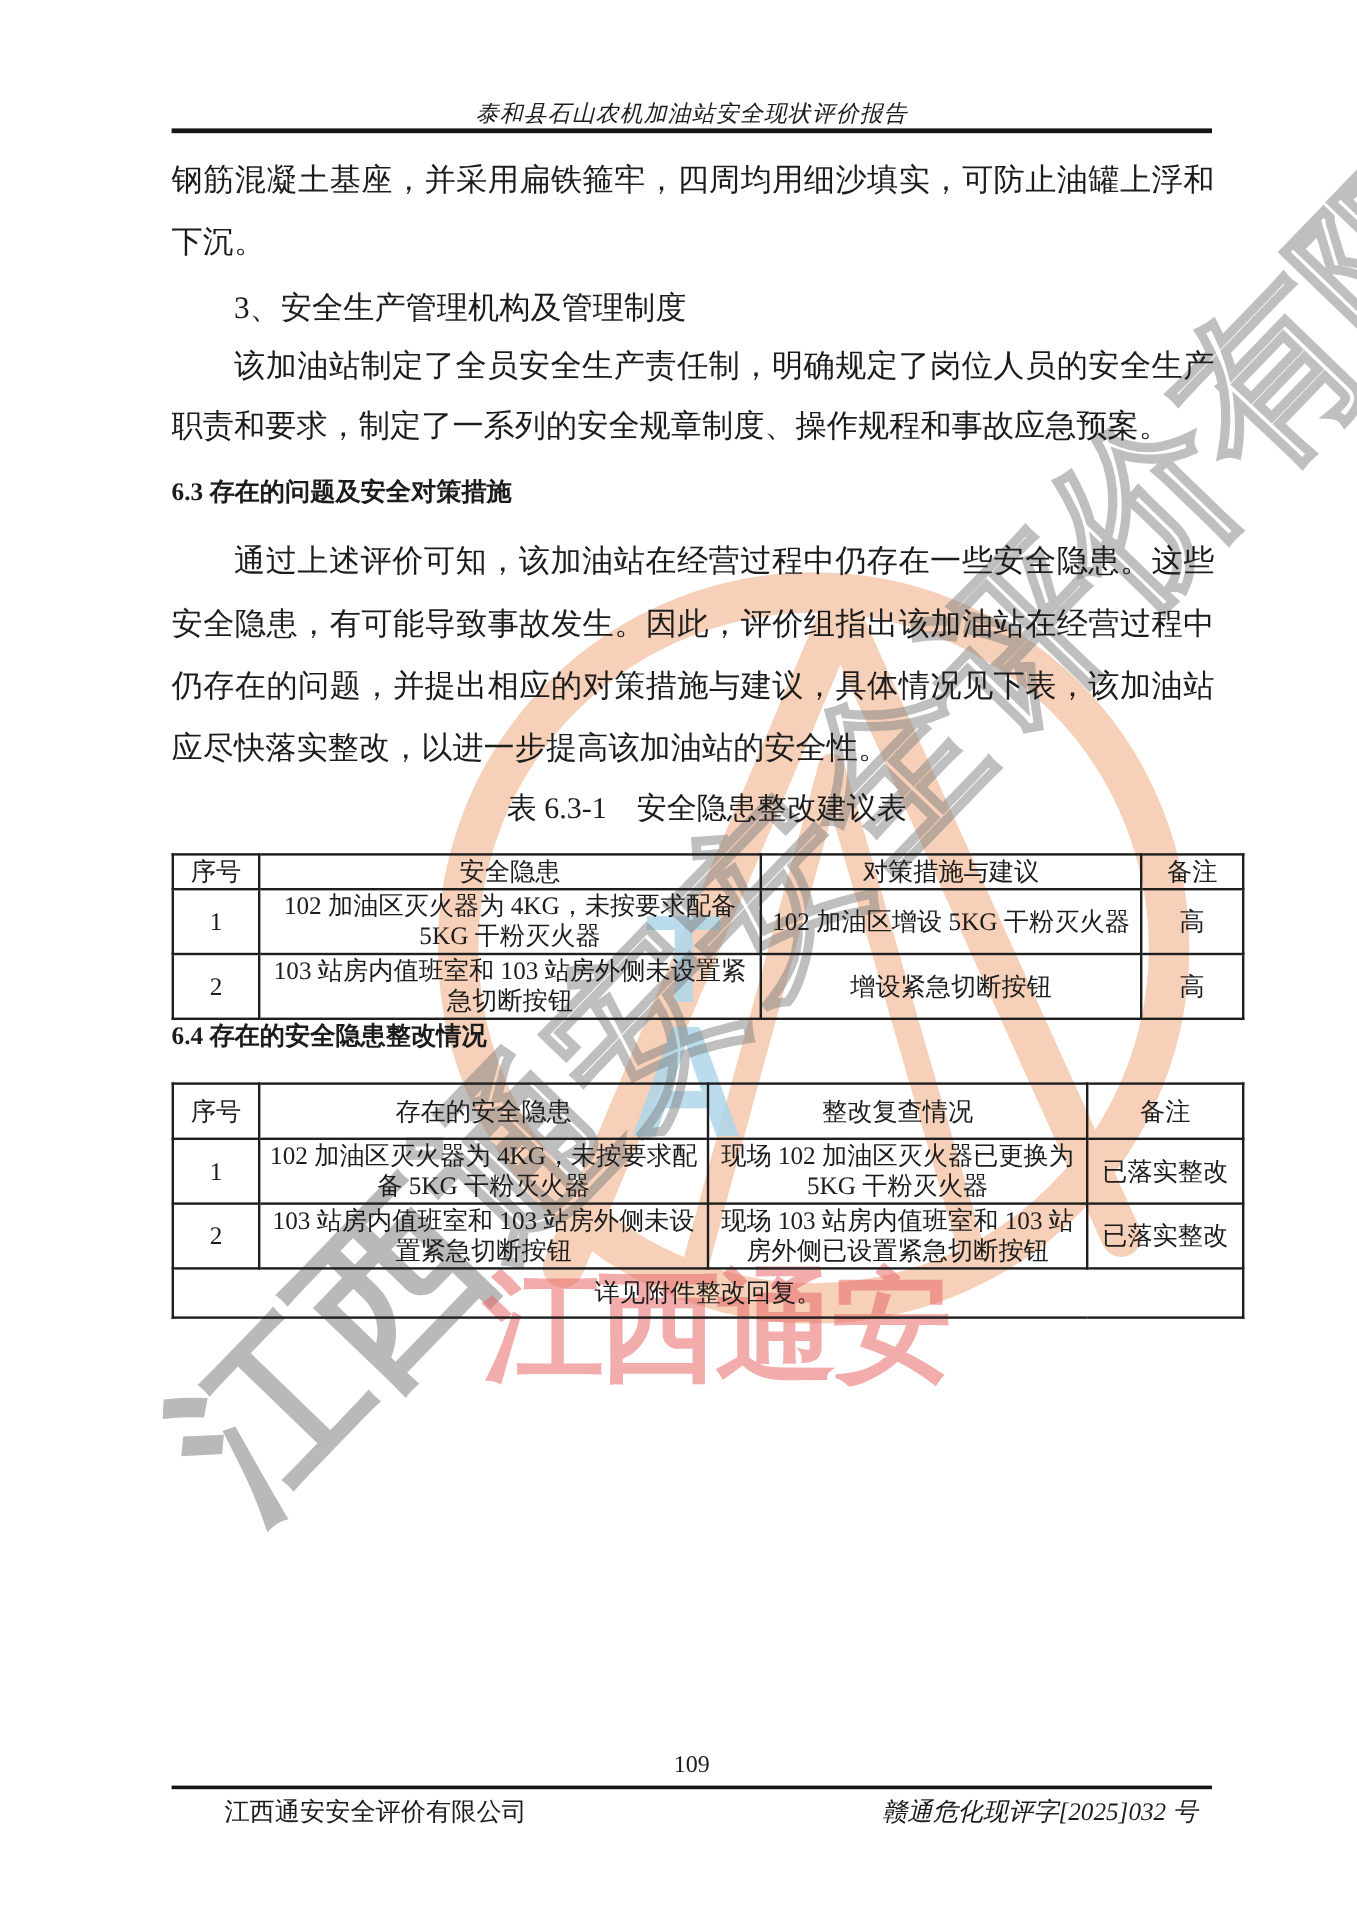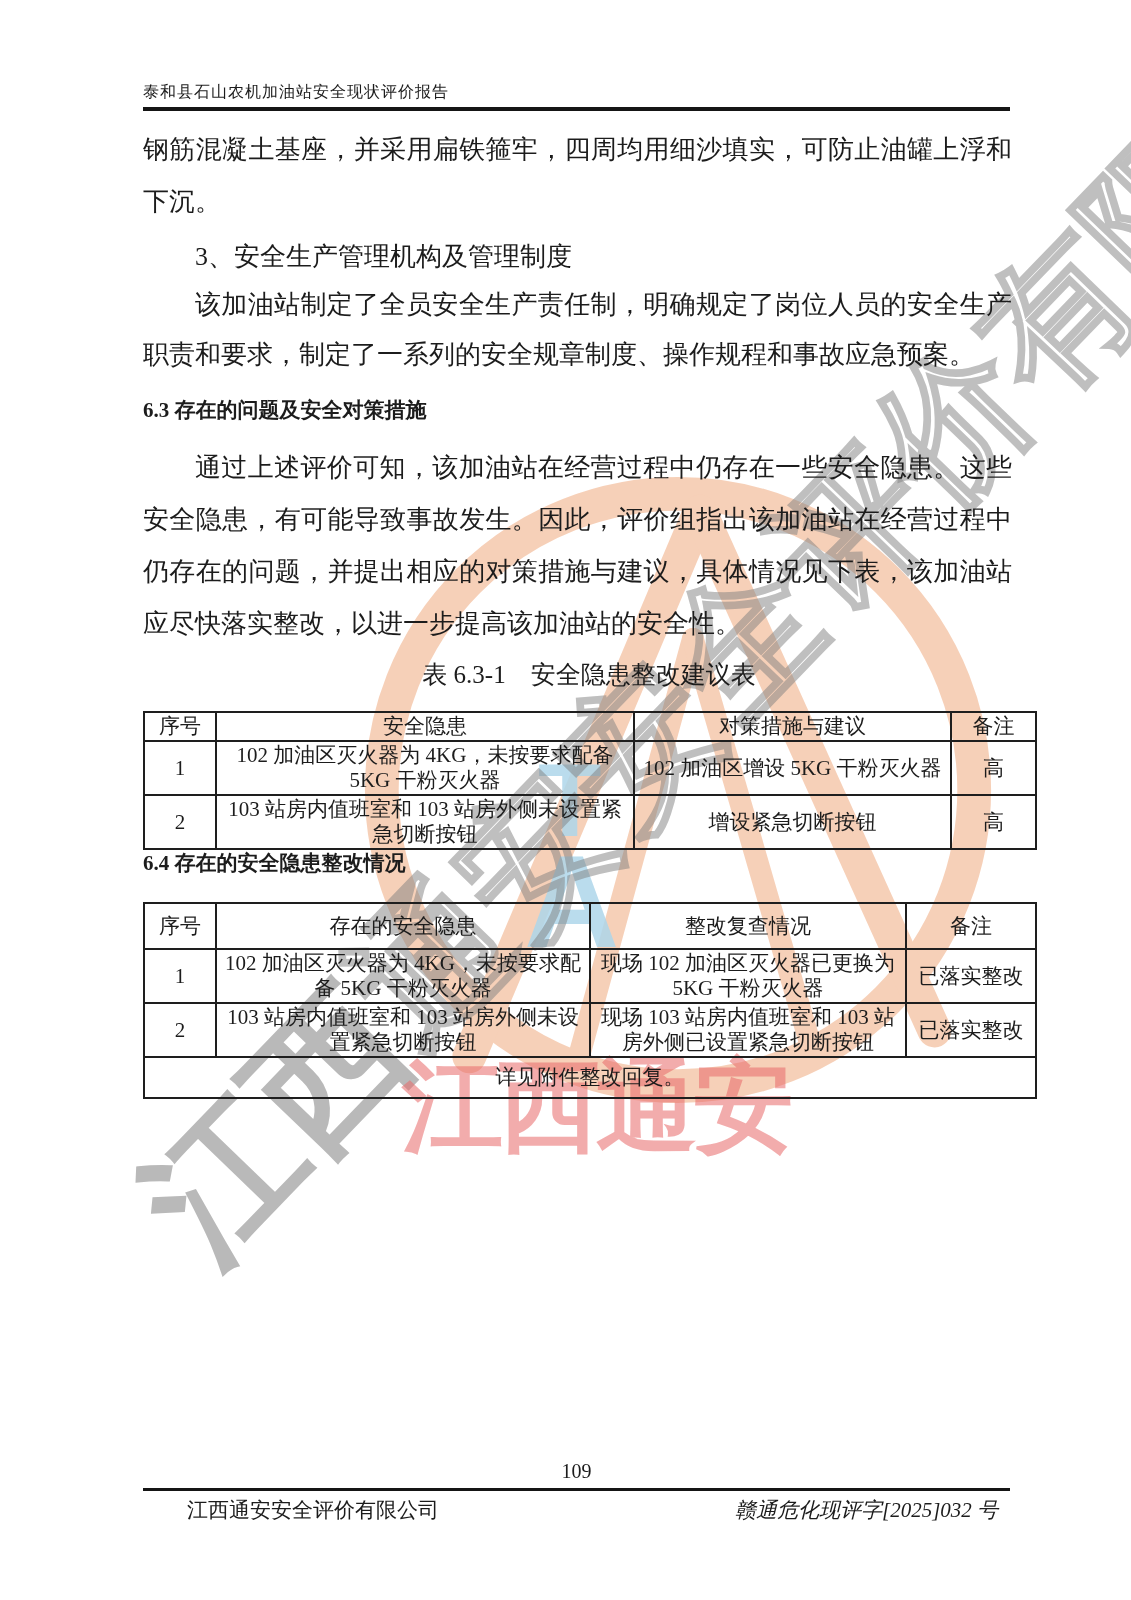--- a/index.html
+++ b/index.html
@@ -31,22 +31,22 @@
   @supports ((-webkit-text-stroke:1px #000)){
     .wm-diag .hollow{color:transparent;-webkit-text-stroke:3px rgba(128,128,128,.5);}
   }
   .wm-red{
     left:402px;top:1056px;z-index:3;
     font:bold 101px "Liberation Sans",sans-serif;line-height:1;
     letter-spacing:-4px;color:var(--wm-red,#e96a6a);opacity:.55;
   }
   
   .c{position:absolute;z-index:10;}
-  .header-title{left:143px;top:82px;width:867px;text-align:left;
-    font-size:16px;letter-spacing:1px;}
+  .header-title{left:143px;top:82px;width:867px;text-align:center;
+    font-size:19px;letter-spacing:1px;font-style:italic;}
   .header-rule{left:143px;top:107px;width:867px;height:4px;background:#151515;}
   .para{left:143px;width:869px;font-size:26px;line-height:52px;
     text-align:justify;text-justify:inter-character;}
   .indent{text-indent:2em;}
   #p1{top:124px;}
   #p2{top:232px;line-height:50px;}
   #p3{top:280px;line-height:50px;}
   .sect{left:143px;width:880px;font-size:21px;font-weight:bold;line-height:36px;}
   #h63{top:392px;}
   #p4{top:442px;}

